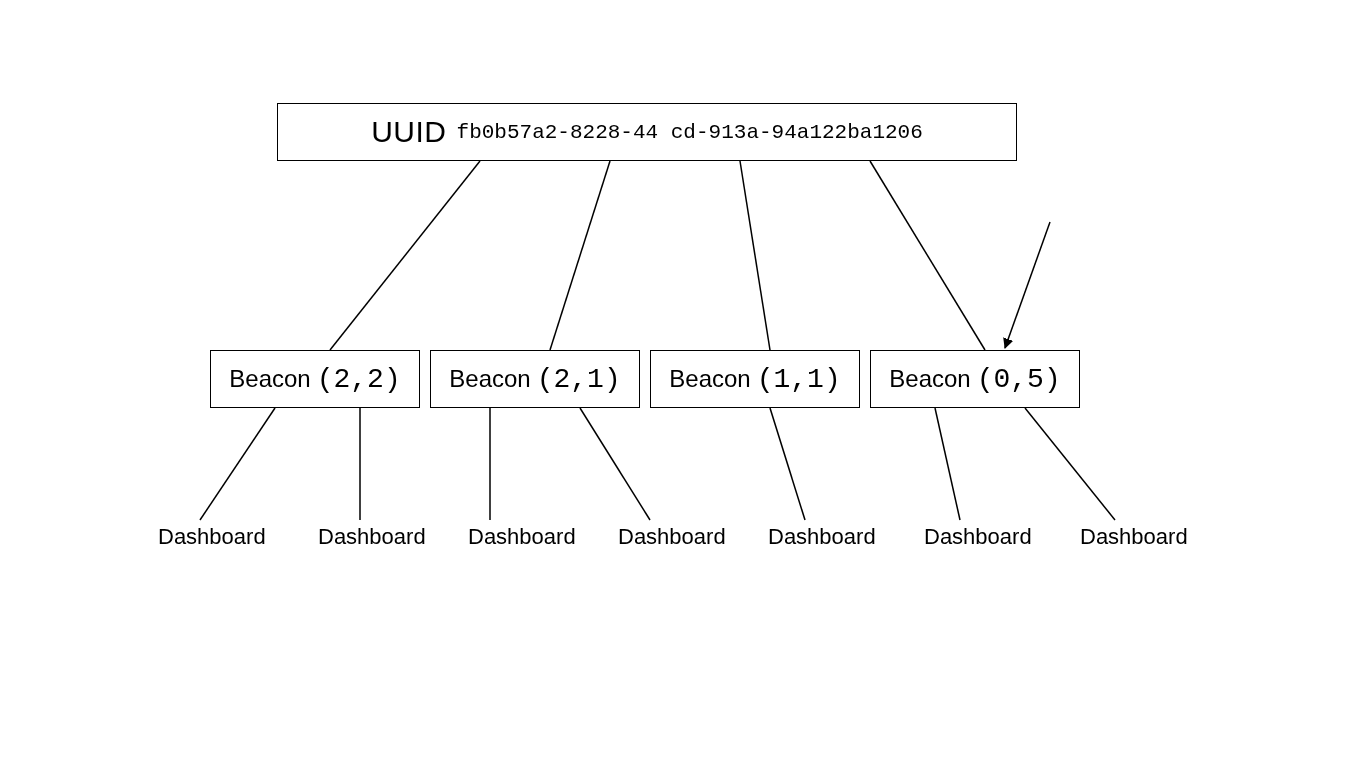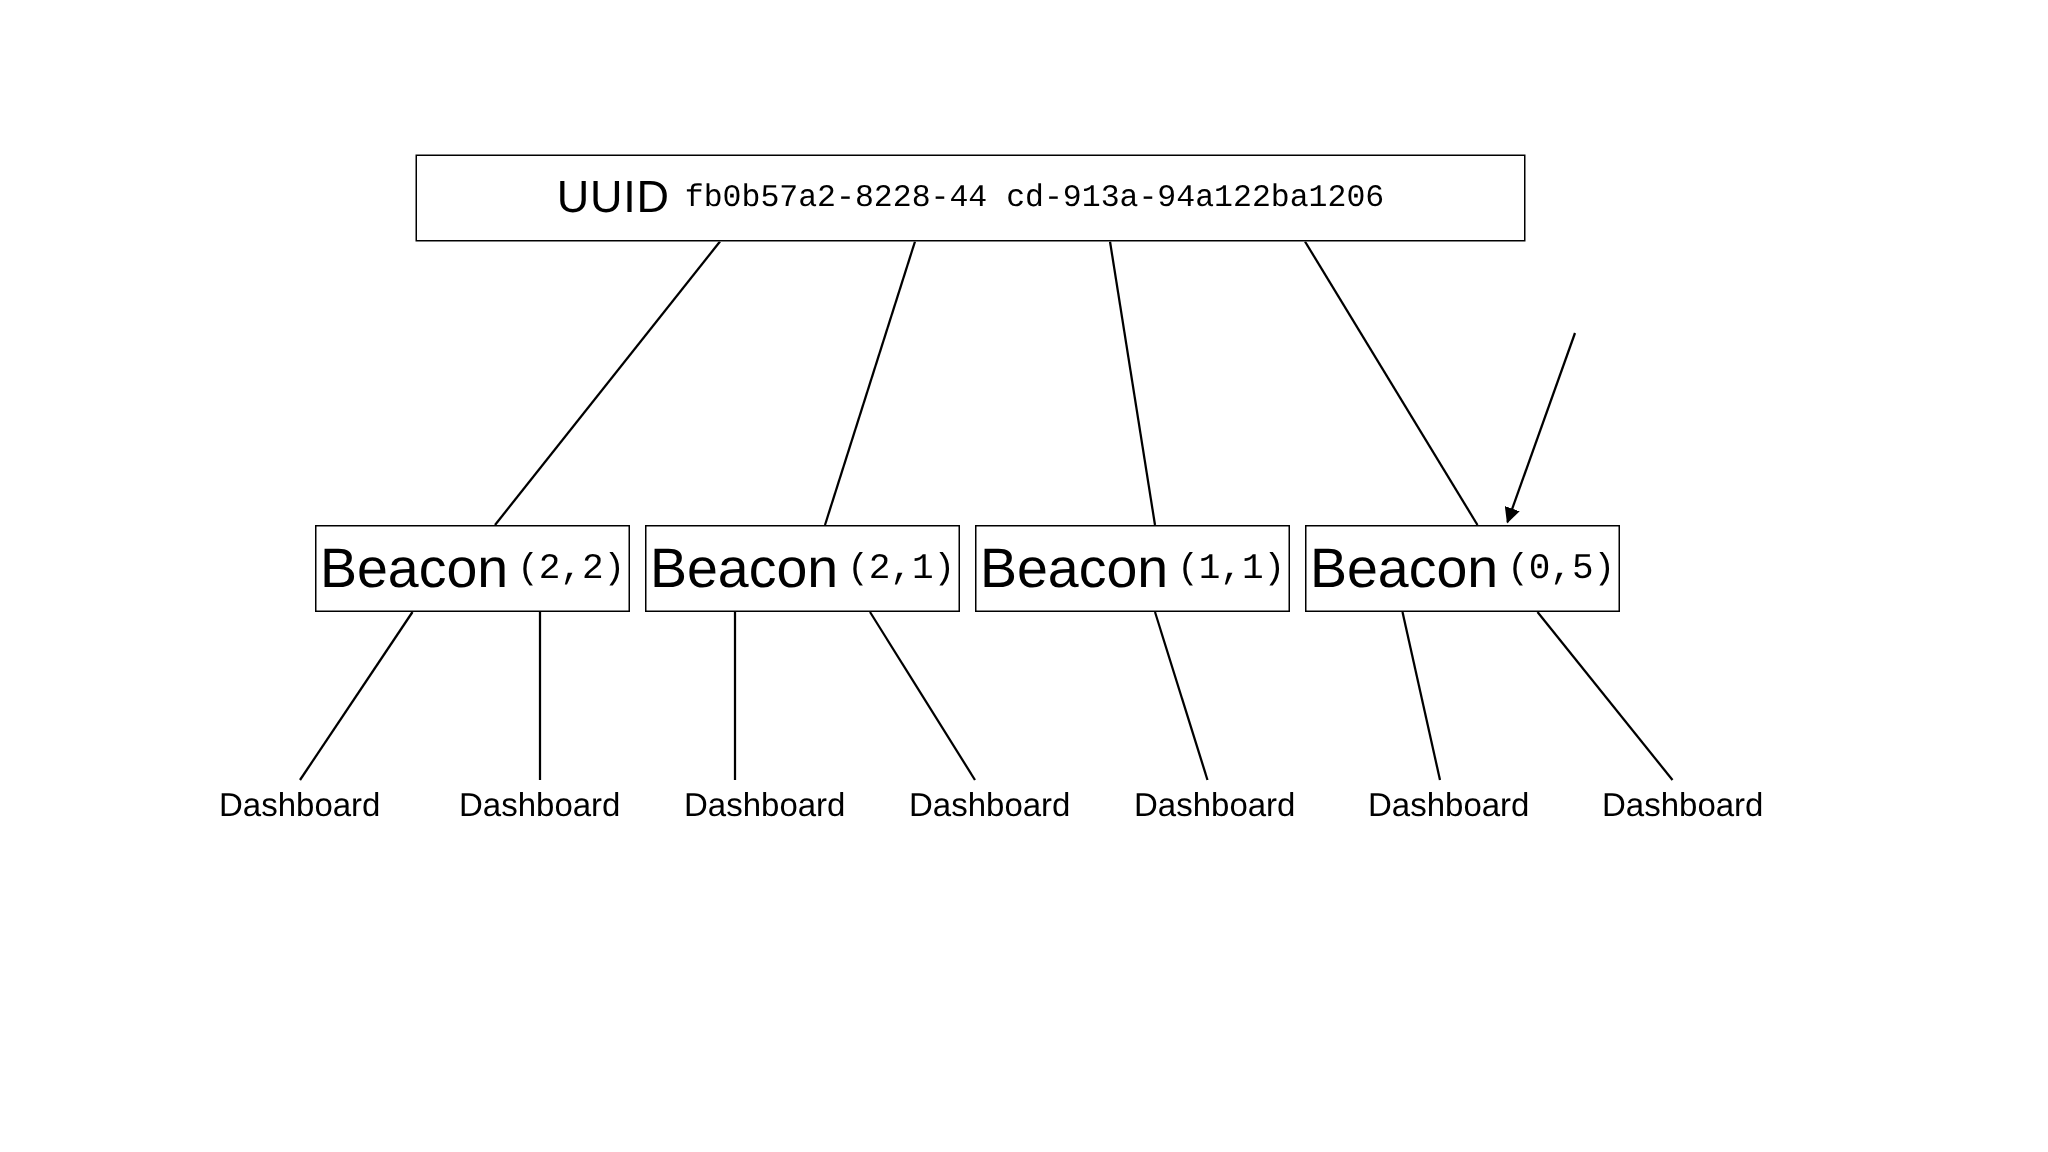--- a/index.html
+++ b/index.html
@@ -51,36 +51,37 @@
     left: 958px;
     top: 200px;
     font-size: 19px;
   }
   .beacon-box {
     top: 350px;
     height: 58px;
     padding: 0 8px;
   }
   .beacon-label {
-    font-size: 37px;
+    font-size: 24px;
     margin-right: 6px;
   }
   .beacon-coords {
     font-family: "Courier New", Courier, monospace;
-    font-size: 24px;
+    font-size: 28px;
   }
   #b1 { left: 210px; width: 210px; }
   #b2 { left: 430px; width: 210px; }
   #b3 { left: 650px; width: 210px; }
   #b4 { left: 870px; width: 210px; }
 
   .dash {
     position: absolute;
     top: 524px;
     font-size: 22px;
+    margin-left: 12px;
   }
 </style>
 </head>
 <body>
 
 <div class="stage">
 
   <svg class="lines">
 
     <defs>

